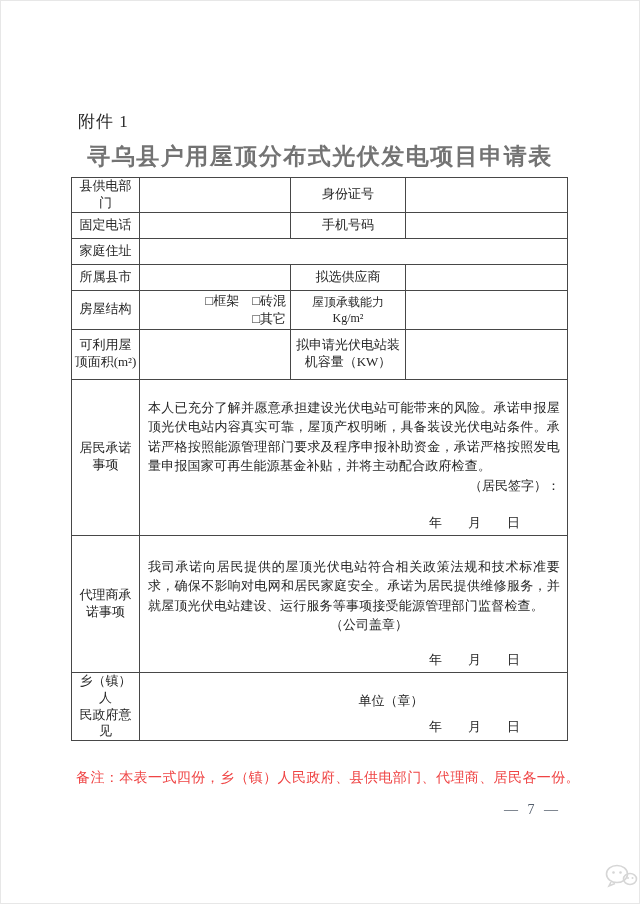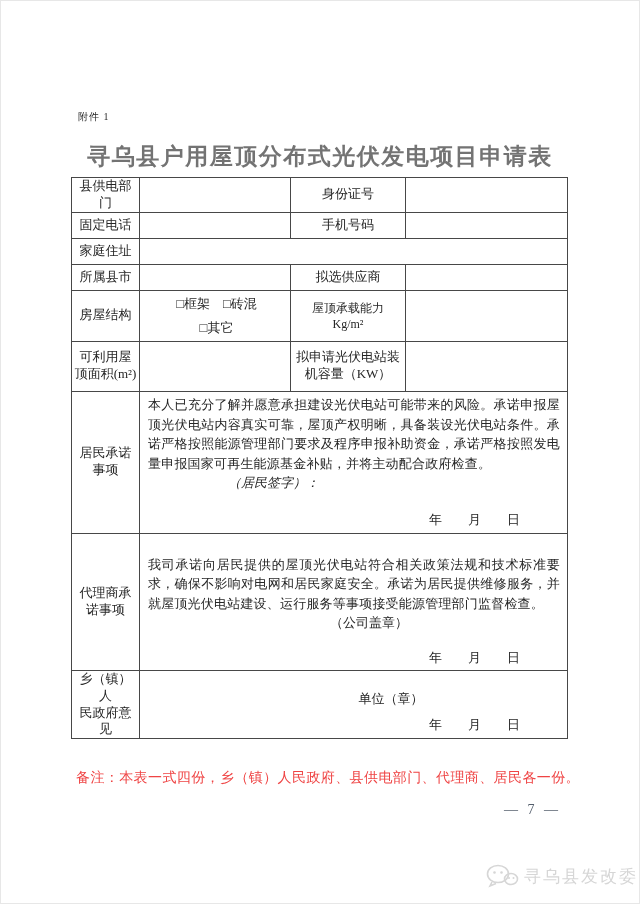--- a/index.html
+++ b/index.html
@@ -11,21 +11,21 @@
     position: relative;
     overflow: hidden;
   }
   .page {
     position: absolute; inset: 0;
     background: #ffffff;
     box-shadow: inset 0 0 0 1px #e7e7e7;
   }
   .attachment {
     position: absolute; left: 78px; top: 110px;
-    font-size: 10px; letter-spacing: 1px; color: #2a2a2a;
+    font-size: 17px; letter-spacing: 1px; color: #2a2a2a;
   }
   .title {
     position: absolute; left: 0; right: 0; top: 141px;
     text-align: center;
     font-size: 23px; font-weight: bold; letter-spacing: 1.5px;
     color: #737373;
   }
   table.form {
     position: absolute; left: 71px; top: 177px;
     width: 496px;
@@ -49,38 +49,38 @@
   tr.r5  { height: 33px; }
   tr.r6  { height: 50px; margin-top: 24px; }
   tr.r7  { height: 142px; }
   tr.r8  { height: 120px; }
   tr.r9  { height: 67px; }
   tr.r10 { height: 71px; }
   td.lbl { text-align: center; line-height: 1.3; padding: 0 2px; }
   td.val { }
   .pre { white-space: pre-line; }
   td.checks {
-    text-align: center; padding: 1px 4px 1px 7px;
-    line-height: 24px; white-space: pre-line;
+    text-align: right; padding: 1px 4px 1px 7px;
+    line-height: 18px; white-space: pre-line;
   }
   td.tight { font-size: 12px; padding: 0 8px; text-align: center; }
   .cellflex {
     display: flex; flex-direction: column;
     padding: 3px 7px 5px 8px;
   }
-  .h-res   { height: 140px; }
+  .h-res   { height: 140px; margin-top: 15px; }
   .h-agent { height: 118px; margin-top: 18px; }
   .h-gov   { height: 65px; }
   .h-grid  { height: 69px; }
   .para {
     text-align: justify;
     line-height: 19.5px;
     letter-spacing: 0.2px;
   }
-  .sigline  { text-align: left; padding-left: 80px; line-height: 19px; font-style: italic; }
+  .sigline  { text-align: right; padding-left: 80px; line-height: 19px; }
   .sealline { text-align: center; padding-left: 30px; line-height: 19px; }
   .unitline { text-align: center; padding-left: 74px; line-height: 16px; }
   .mt-gov  { margin-top: 16px; }
   .mt-grid { margin-top: 20px; }
   .spacer { flex: 1 1 auto; }
   .dateline { text-align: right; padding-right: 40px; line-height: 15px; }
   .note {
     position: absolute; left: 76px; top: 769px;
     font-size: 14px; letter-spacing: 0.4px; color: #ef4444;
   }
@@ -210,16 +210,15 @@
         <path d="M7 18 L5 22 L11 19.5"></path>
         <ellipse cx="26" cy="15" rx="6.5" ry="5.5"></ellipse>
       </g>
       <g fill="#d6d6d6">
         <circle cx="9.5" cy="8.5" r="1.3"></circle>
         <circle cx="16.5" cy="8.5" r="1.3"></circle>
         <circle cx="24" cy="14" r="1"></circle>
         <circle cx="28.5" cy="14" r="1"></circle>
       </g>
     </svg>
-    <span>寻乌县发改委</span>
   </div>
 
 </div>
 
 </body></html>

